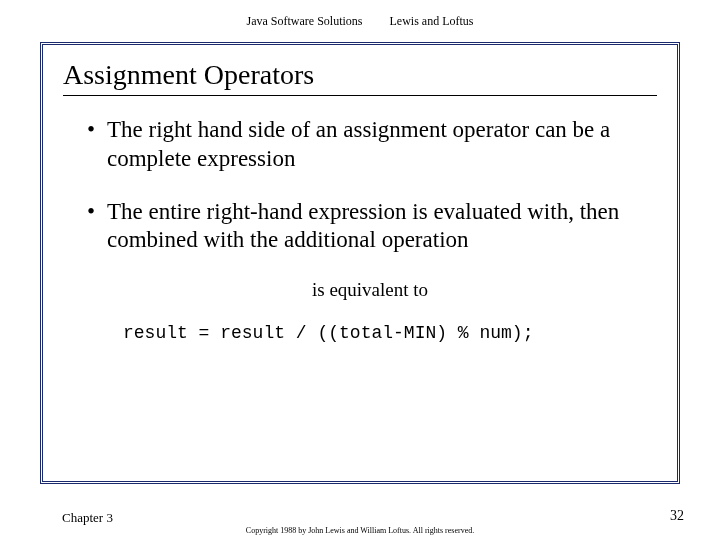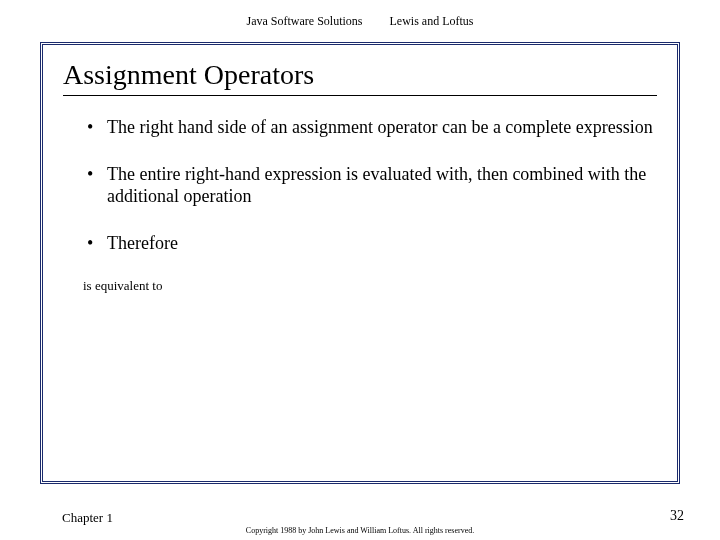--- a/index.html
+++ b/index.html
@@ -4,25 +4,25 @@
 <style>
   * { box-sizing: border-box; margin: 0; padding: 0; }
   html, body { width: 720px; height: 540px; background: #fff; font-family: "Times New Roman", Times, serif; }
   .page { width: 720px; height: 540px; position: relative; text-decoration: underline; }
   .top-header { position: absolute; top: 14px; left: 0; width: 100%; text-align: center; font-size: 12px; color: #000; }
   .top-header .left { display: inline-block; margin-right: 24px; }
   .top-header .right { display: inline-block; }
   .outer-frame { position: absolute; left: 40px; right: 40px; top: 42px; bottom: 56px; border: 3px double #1a2a6c; padding: 14px 20px 10px 20px; }
   .slide-title { font-size: 28px; font-weight: normal; color: #000; margin-bottom: 4px; }
   .rule { border: none; border-top: 1px solid #000; margin: 2px 0 20px 0; }
-  .bullets { font-size: 18px; line-height: 1.25; color: #000; }
+  .bullets { font-size: 23px; line-height: 1.25; color: #000; }
   .bullet { margin: 0 0 24px 28px; position: relative; padding-left: 16px; }
   .bullet::before { content: "•"; position: absolute; left: -4px; top: 0; }
   .code-line { font-family: "Courier New", Courier, monospace; font-size: 18px; margin: 0 0 22px 60px; white-space: pre; }
-  .plain { font-size: 13px; margin: 8px 0 22px 20px; }
+  .plain { font-size: 19px; margin: 8px 0 22px 20px; text-align: center; }
   .footer { position: absolute; left: 0; right: 0; bottom: 14px; width: 100%; font-size: 12px; }
   .footer-chapter { position: absolute; left: 62px; bottom: 0; font-size: 13px; }
   .footer-copy { position: absolute; left: 0; right: 0; text-align: center; font-size: 8px; }
   .footer-page { position: absolute; right: 36px; bottom: 2px; font-size: 14px; }
 </style>
 </head>
 <body>
 
 <div class="page">
 
@@ -31,25 +31,25 @@
     <span class="right">Lewis and Loftus</span>
   </div>
 
   <div class="outer-frame">
     <div class="slide-title">Assignment Operators</div>
     <hr class="rule">
 
     <div class="bullets">
       <div class="bullet">The right hand side of an assignment operator can be a complete expression</div>
       <div class="bullet">The entire right-hand expression is evaluated with, then combined with the additional operation</div>
-      <div class="bullet">Therefore</div>
     </div>
 
     <div class="plain">is equivalent to</div>
+    <div class="code-line">result = result / ((total-MIN) % num);</div>
   </div>
 
   <div class="footer">
-    <div class="footer-chapter">Chapter 1</div>
+    <div class="footer-chapter">Chapter 3</div>
     <div class="footer-copy">Copyright 1988 by John Lewis and William Loftus. All rights reserved.</div>
     <div class="footer-page">32</div>
   </div>
 
 </div>
 
 </body></html>

